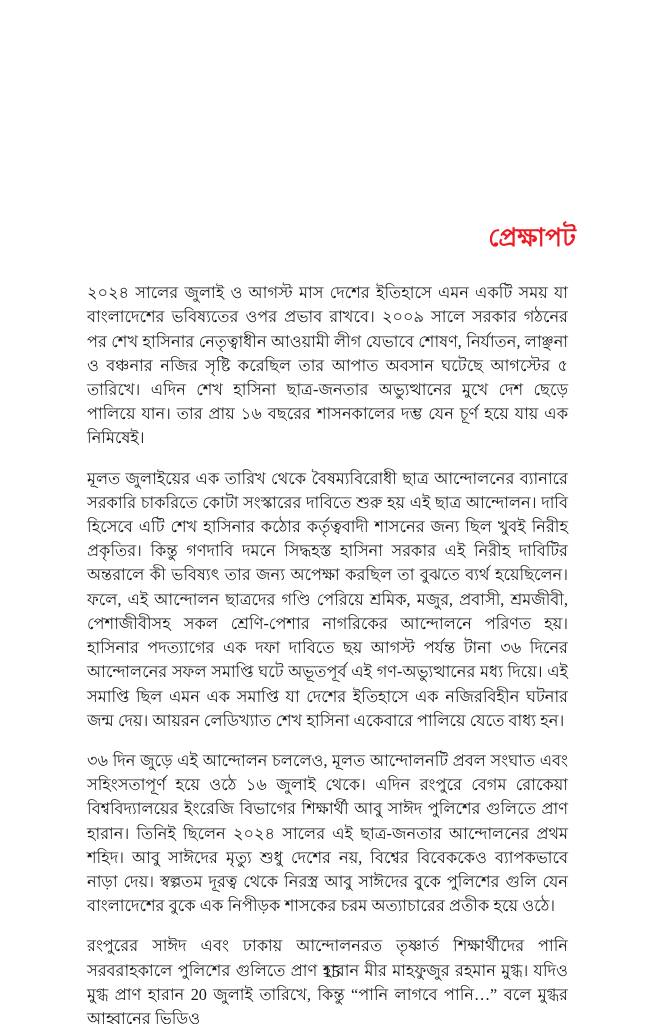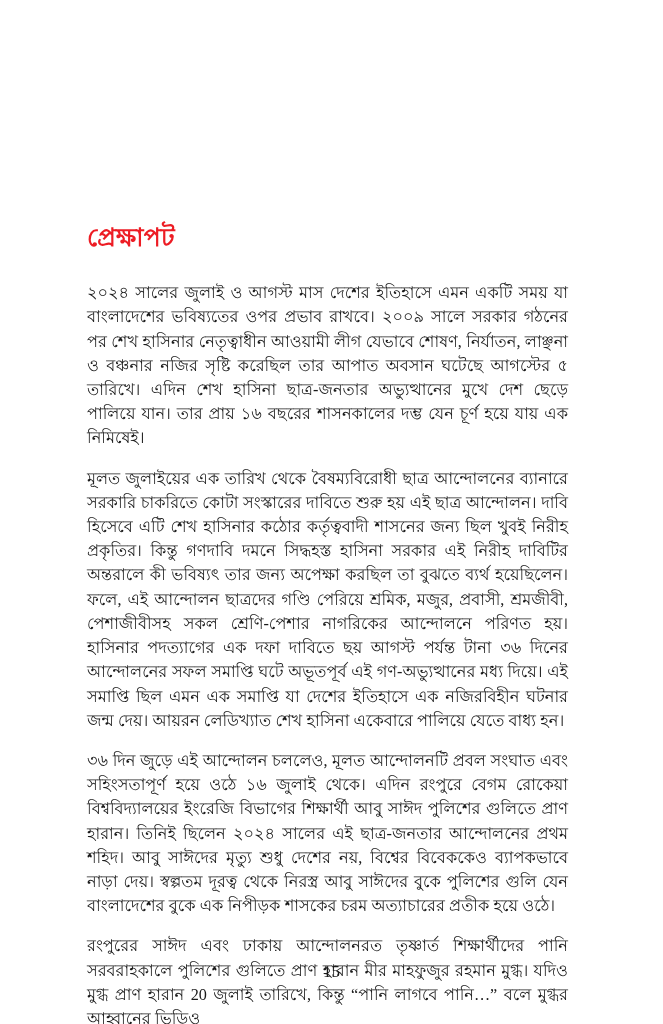--- a/index.html
+++ b/index.html
@@ -28,21 +28,21 @@
     width: 489px;
   }
 
   
   .chapter-title {
     color: #ED1C24;
     font-family: "Liberation Serif", "DejaVu Serif", serif;
     font-size: 25px;
     font-weight: 700;
     line-height: 1.25;
-    text-align: left;
+    text-align: right;
     margin: 0 0 28px 0;
     letter-spacing: 0.2px;
     white-space: pre-wrap;
   }
 
   
   .body-text {
     color: #1a1a1a;
     font-size: 16.2px;
     line-height: 24.2px;

